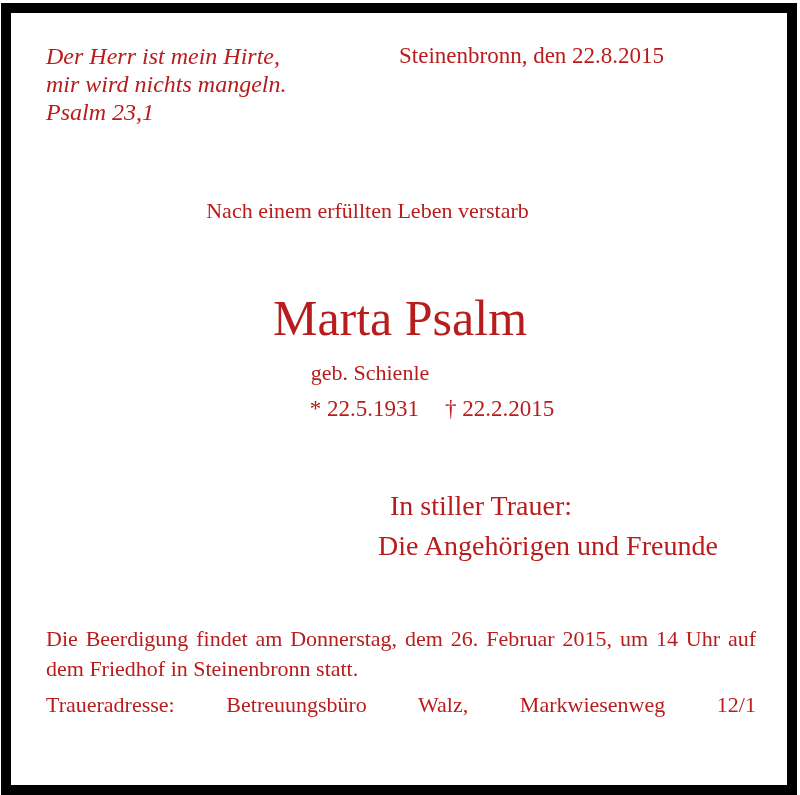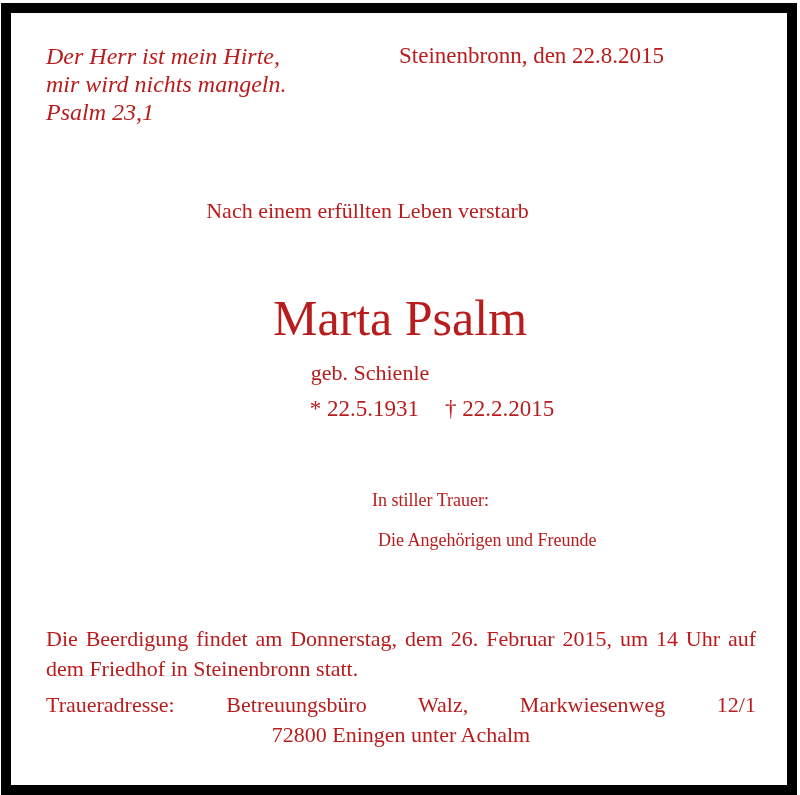--- a/index.html
+++ b/index.html
@@ -12,22 +12,22 @@
   .abs { position: absolute; white-space: nowrap; }
   .motto { left: 46px; top: 42px; font-style: italic; font-size: 24px; line-height: 28px; }
   .motto div { }
   .motto .ref { text-align: left; width: 318px; }
   .place { left: 399px; top: 42px; font-size: 23px; line-height: 28px; }
   .intro { left: 0; width: 735px; text-align: center; top: 198px; font-size: 22px; }
   .name { left: 0; width: 800px; text-align: center; top: 288px; font-size: 50px; line-height: 60px; }
   .maiden { left: 0; width: 740px; text-align: center; top: 360px; font-size: 22px; }
   .dates { left: 0; width: 800px; text-align: center; top: 396px; font-size: 23px; padding-left: 32px; }
   .dates span + span { margin-left: 26px; }
-  .mourn1 { left: 372px; top: 490px; font-size: 18px; }
-  .mourn2 { left: 378px; top: 530px; font-size: 18px; }
+  .mourn1 { left: 390px; top: 490px; font-size: 28px; }
+  .mourn2 { left: 378px; top: 530px; font-size: 28px; }
   .funeral { left: 46px; top: 624px; width: 710px; font-size: 22px; line-height: 30px; white-space: normal; text-align: justify; text-align-last: left; }
   .address { left: 46px; top: 690px; width: 710px; font-size: 22px; line-height: 30px; white-space: normal; }
   .address .l1 { text-align: justify; text-align-last: justify; }
   .address .l2 { text-align: center; }
 </style>
 </head>
 <body>
 
 <div class="frame"></div>
 
@@ -49,14 +49,13 @@
   <span>* 22.5.1931</span><span>† 22.2.2015</span>
 </div>
 
 <div class="abs serif mourn1">In stiller Trauer:</div>
 <div class="abs serif mourn2">Die Angehörigen und Freunde</div>
 
 <div class="abs serif funeral">Die Beerdigung findet am Donnerstag, dem 26. Februar 2015, um 14 Uhr auf dem Friedhof in Steinenbronn statt.</div>
 
 <div class="abs serif address">
   <div class="l1">Traueradresse: Betreuungsbüro Walz, Markwiesenweg 12/1</div>
-  <div class="l2">72800 Eningen unter Achalm</div>
 </div>
 
 </body></html>

